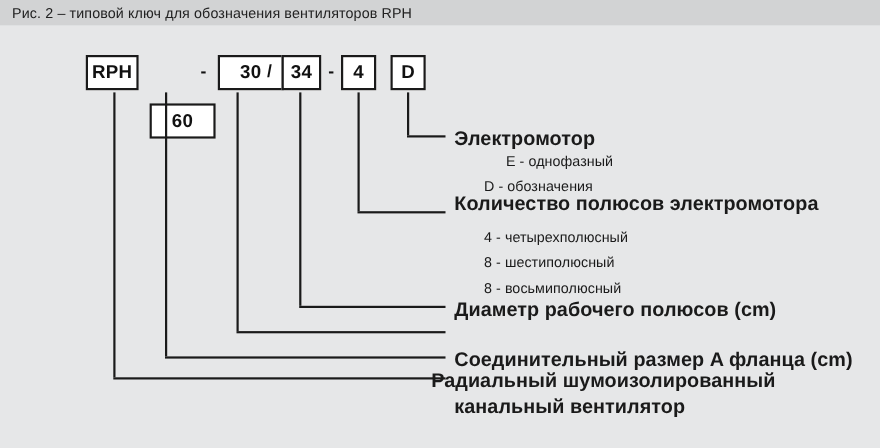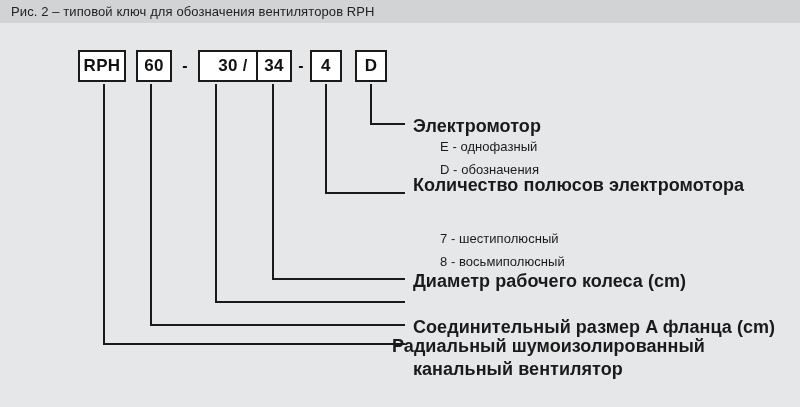--- a/index.html
+++ b/index.html
@@ -102,21 +102,21 @@
 </head>
 <body>
 
 <div id="root">
 
   <div class="header-bar"></div>
   <div class="header-title">Рис. 2 – типовой ключ для обозначения вентиляторов RPH</div>
 
   <div class="code-row" id="code-row">
       <div class="code-box" style="left: 78px; width: 48px;">RPH</div>
-      <div class="code-box" style="left: 136px; width: 36px;">60</div>
+      <div class="code-box" style="left: 136px; width: 60px; margin-top: 44px;">60</div>
       <div class="code-box" style="left: 198px; width: 60px;">30</div>
       <div class="code-box" style="left: 256px; width: 36px;">34</div>
       <div class="code-box" style="left: 310px; width: 32px;">4</div>
       <div class="code-box" style="left: 355px; width: 32px;">D</div>
       <div class="code-sep" style="left: 172px; width: 26px;">-</div>
       <div class="code-sep" style="left: 234px; width: 22px;">/</div>
       <div class="code-sep" style="left: 292px; width: 18px;">-</div>
     </div>
 
   <div id="connector-layer">
@@ -128,26 +128,27 @@
       <div class="hline" style="left: 272px; top: 278px; width: 133px;"></div>
       <div class="vline" style="left: 215px; top: 84px; height: 217px;"></div>
       <div class="hline" style="left: 215px; top: 301px; width: 190px;"></div>
       <div class="vline" style="left: 150px; top: 84px; height: 240px;"></div>
       <div class="hline" style="left: 150px; top: 324px; width: 255px;"></div>
       <div class="vline" style="left: 103px; top: 84px; height: 259px;"></div>
       <div class="hline" style="left: 103px; top: 343px; width: 302px;"></div>
     </div>
 
   <div class="lbl-head" style="left: 413px; top: 116px;">Электромотор</div>
-  <div class="lbl-sub" style="left: 440px; top: 139px;">E - однофазный</div>
+  <div class="lbl-sub" style="left: 460px; top: 139px;">E - однофазный</div>
   <div class="lbl-sub" style="left: 440px; top: 162px;">D - обозначения</div>
 
   <div class="lbl-head" style="left: 413px; top: 175px;">Количество полюсов электромотора</div>
-  <div class="lbl-sub" style="left: 440px; top: 231px;">7 - шестиполюсный</div>
+  <div class="lbl-sub" style="left: 440px; top: 208px;">4 - четырехполюсный</div>
+  <div class="lbl-sub" style="left: 440px; top: 231px;">8 - шестиполюсный</div>
   <div class="lbl-sub" style="left: 440px; top: 254px;">8 - восьмиполюсный</div>
 
-  <div class="lbl-head" style="left: 413px; top: 271px;">Диаметр рабочего колеса (cm)</div>
+  <div class="lbl-head" style="left: 413px; top: 271px;">Диаметр рабочего полюсов (cm)</div>
   <div class="lbl-head" style="left: 413px; top: 317px;">Соединительный размер A фланца (cm)</div>
 
   <div class="lbl-head" style="left: 392px; top: 336px;">Радиальный шумоизолированный</div>
   <div class="lbl-head" style="left: 413px; top: 359px;">канальный вентилятор</div>
 
 </div>
 
 </body></html>

